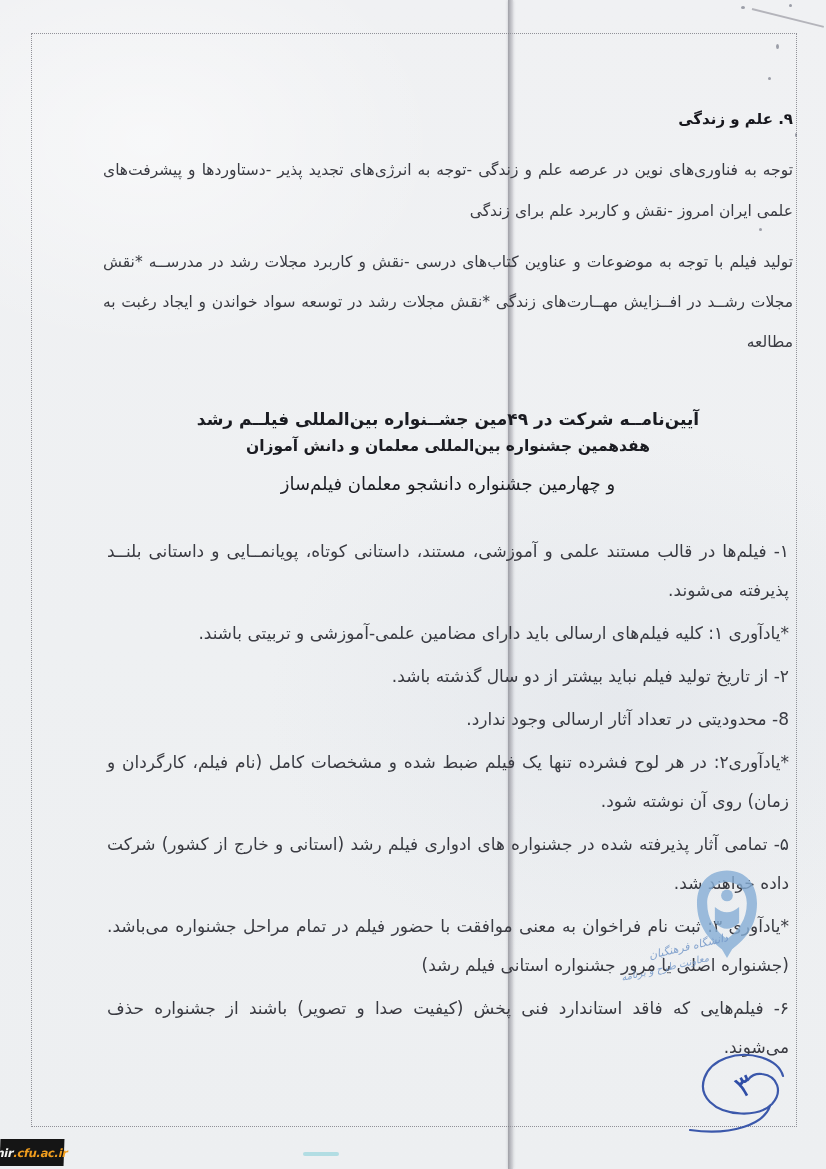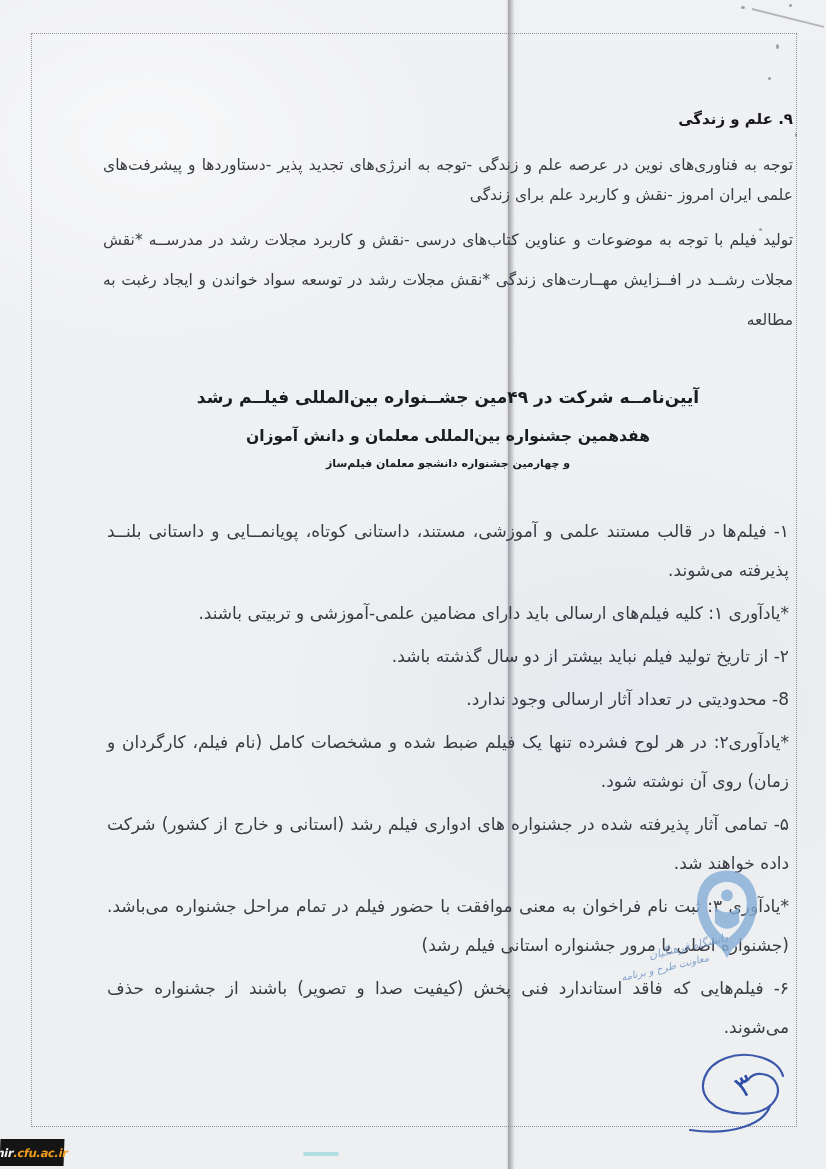--- a/index.html
+++ b/index.html
@@ -37,28 +37,28 @@
   
   .content{
     position:absolute;top:12px;left:103px;width:690px;
     direction:rtl;color:#33343b;z-index:1;
   }
   .h-num{
     margin:96px 0 0;font-size:15px;font-weight:bold;color:#17171d;line-height:22px;
   }
   .h-num.second{margin-top:22px;}
   .para{
-    margin:20px 0 0;font-size:15.5px;line-height:30px;
+    margin:20px 0 0;font-size:15.5px;line-height:41px;
     text-align:justify;text-align-last:right;color:#3a3b42;
   }
   .para.p10{margin-top:10px;line-height:40px;}
   .title-block{margin-top:44px;text-align:center;color:#1b1c22;}
   .t1{font-size:17px;font-weight:bold;line-height:26px;text-align:center;}
-  .t2{font-size:15.5px;font-weight:bold;line-height:28px;margin-top:12px;}
-  .t3{font-size:11px;font-weight:bold;line-height:28px;margin-top:0;}
+  .t2{font-size:15.5px;font-weight:bold;line-height:28px;}
+  .t3{font-size:18px;font-weight:normal;line-height:28px;margin-top:10px;}
   .rules{margin-top:34px;}
   .rule{
     margin:4px;font-size:17px;line-height:39px;
     text-align:justify;text-align-last:right;color:#3a3b42;
   }
 
   
   .stamp{position:absolute;z-index:2;pointer-events:none;}
   .stamp-logo{left:688px;top:868px;width:78px;height:92px;opacity:.8;}
   .stamp-script{

